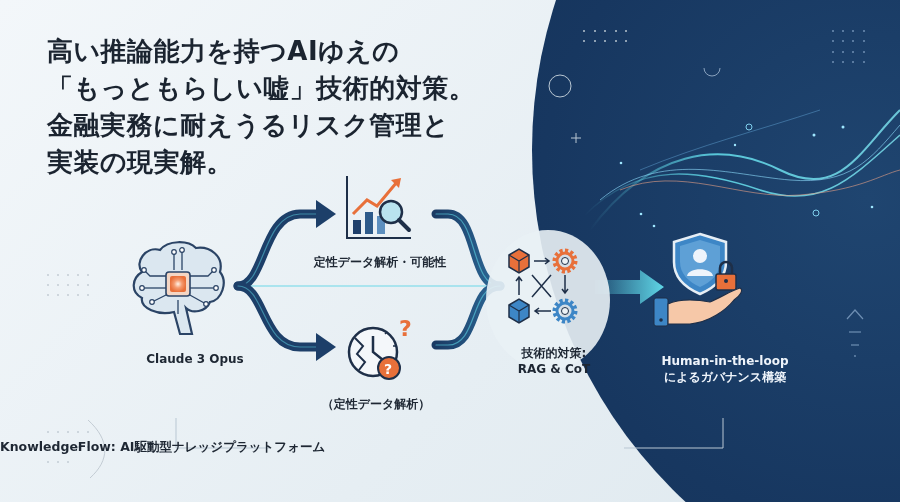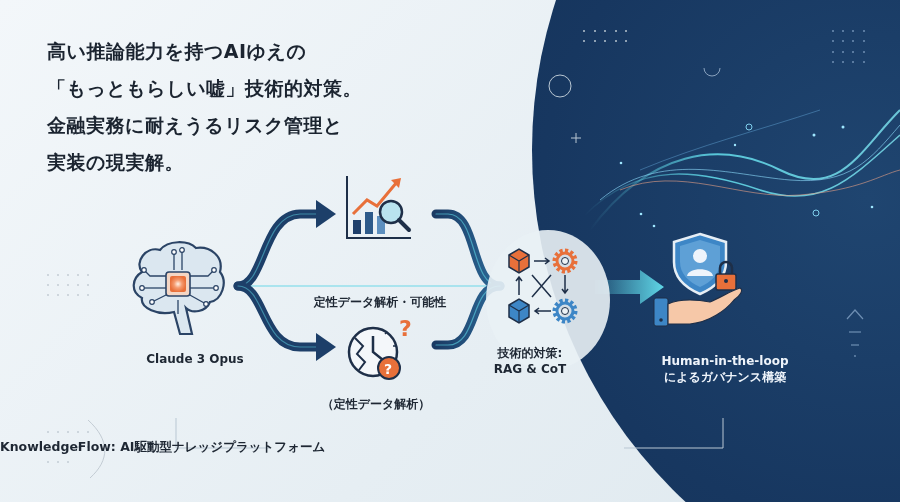--- a/index.html
+++ b/index.html
@@ -12,21 +12,21 @@
   }
   .bg-dark {
     position: absolute;
     left: 532px; top: -330px;
     width: 960px; height: 960px;
     border-radius: 50%;
     background: radial-gradient(circle at 35% 55%, #1f4570 0%, #173760 40%, #112a4d 100%);
   }
   .headline {
     position: absolute; left: 47px; top: 33px;
-    font-weight: 700; font-size: 19px; line-height: 37px;
+    font-weight: 700; font-size: 26px; line-height: 37px;
     color: #1b2430; letter-spacing: 0.5px;
   }
   .headline div { white-space: nowrap; }
   .label {
     position: absolute; font-weight: 700; font-size: 12px;
     color: #1e2733; text-align: center; white-space: nowrap; line-height: 16px;
   }
   .label.light { color: #eef4fb; }
   .bottom-title {
     position: absolute; left: 0; width: 900px; top: 439px;
@@ -227,21 +227,21 @@
     <path d="M2 0 V 62 H 66" fill="none" stroke="#1e2f48" stroke-width="2"></path>
     <rect x="8" y="44" width="8" height="14" fill="#1e3f6b"></rect>
     <rect x="20" y="36" width="8" height="22" fill="#2d5a8a"></rect>
     <rect x="32" y="40" width="8" height="18" fill="#5c8fbf"></rect>
     <path d="M8 38 L 22 24 L 32 30 L 52 6" fill="none" stroke="#e8703a" stroke-width="3"></path>
     <path d="M46 4 L 56 2 L 54 12 Z" fill="#e8703a"></path>
     <circle cx="46" cy="36" r="11" fill="#b9e3ef" stroke="#1e2f48" stroke-width="2.5"></circle>
     <path d="M54 44 L 64 54" stroke="#1e2f48" stroke-width="4" stroke-linecap="round"></path>
   </g>
 </svg>
-<div class="label" style="left:300px; top:254px; width:160px;margin-top:40px;">定性データ解析・可能性</div>
+<div class="label" style="left:300px; top:254px; width:160px;">定性データ解析・可能性</div>
 
 <svg class="abs" width="900" height="502" style="pointer-events:none">
   <g transform="translate(345,320)">
     <circle cx="28" cy="32" r="24" fill="#f4f7fa" stroke="#1e2f48" stroke-width="2.5"></circle>
     <path d="M10 18 L 18 26 L 12 34 L 20 42 L 14 50" fill="none" stroke="#1e2f48" stroke-width="2"></path>
     <path d="M28 16 V 32 L 38 40" fill="none" stroke="#1e2f48" stroke-width="2.5"></path>
     <g stroke="#1e2f48" stroke-width="1.5">
       <path d="M40 14 l2 -2"></path>
         <path d="M48 26 h3"></path>
         <path d="M44 44 l2 2"></path>
@@ -274,21 +274,21 @@
 
     <g stroke="#1e2f48" stroke-width="1.5" fill="none">
       <path d="M27 14 H 42 M 38 11 L 42 14 L 38 17"></path>
       <path d="M58 28 V 46 M 55 42 L 58 46 L 61 42"></path>
       <path d="M44 64 H 28 M 32 61 L 28 64 L 32 67"></path>
       <path d="M12 48 V 30 M 9 34 L 12 30 L 15 34"></path>
       <path d="M25 28 L 44 50 M 44 28 L 25 50"></path>
     </g>
   </g>
 </svg>
-<div class="label" style="left:470px; top:345px; width:120px;">
+<div class="label" style="left:494px; top:345px; width:120px;">
   <div>技術的対策:</div>
   <div>RAG &amp; CoT</div>
 </div>
 
 <svg class="abs" width="900" height="502" style="pointer-events:none">
   <g transform="translate(670,232)">
     <path d="M30 2 L 56 10 V 30 C 56 46, 44 56, 30 62 C 16 56, 4 46, 4 30 V 10 Z" fill="#3d86c6" stroke="#e6eef5" stroke-width="2.5"></path>
     <path d="M30 8 L 50 14 V 30 C 50 42, 41 50, 30 55 C 19 50, 10 42, 10 30 V 14 Z" fill="#5ea0d6"></path>
     <circle cx="30" cy="24" r="7" fill="#eef4fb"></circle>
     <path d="M17 44 C 18 35, 42 35, 43 44 Z" fill="#eef4fb"></path>

